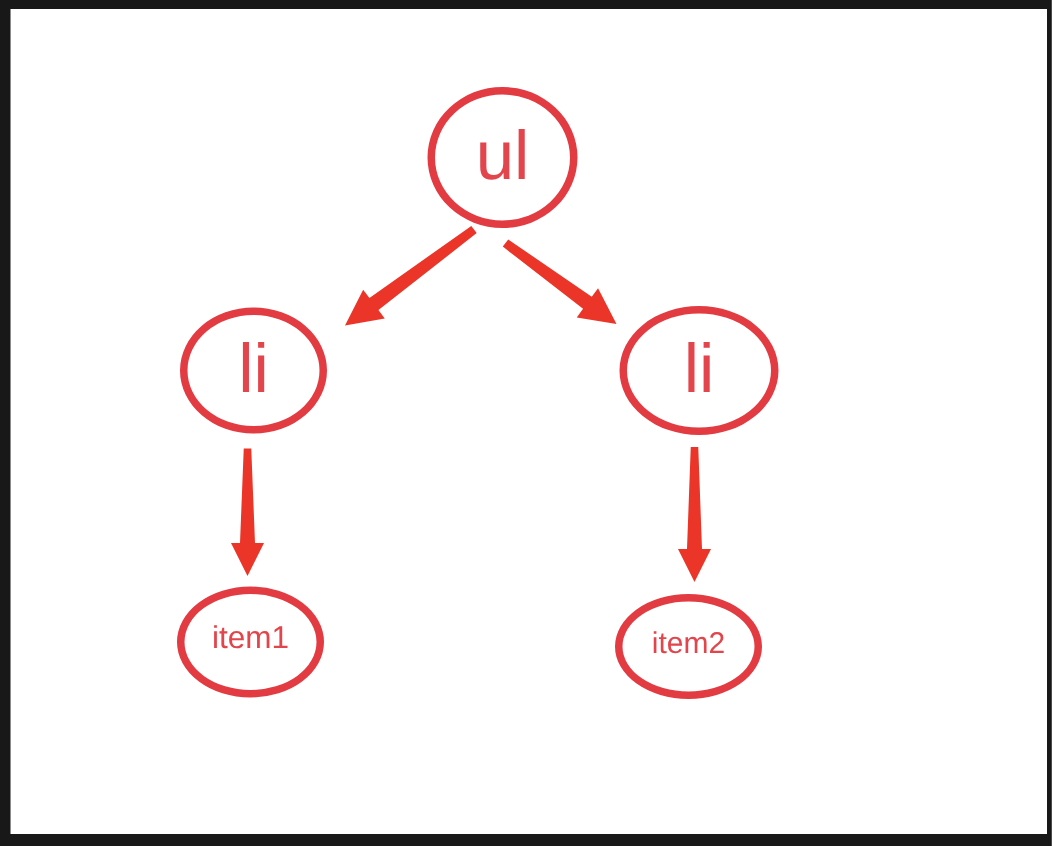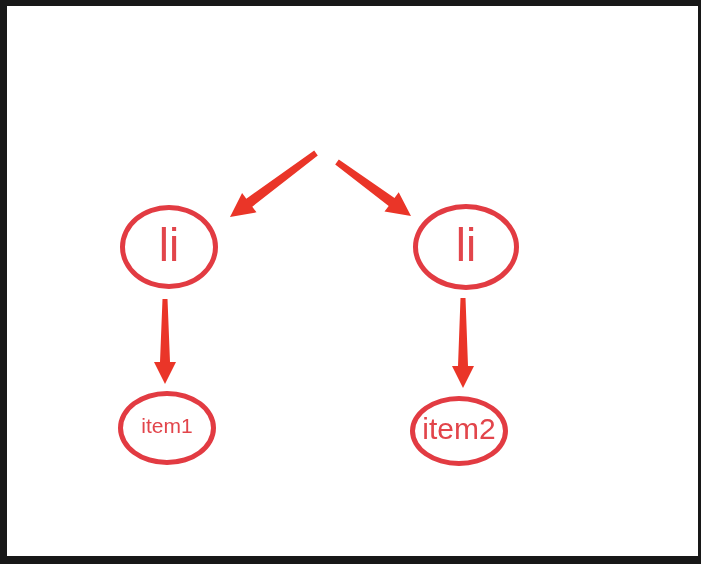--- a/index.html
+++ b/index.html
@@ -41,21 +41,21 @@
     align-items:center;
     justify-content:center;
     color:var(--node-text);
     box-sizing:border-box;
     background:transparent;
   }
   .node-ul   {left:285px; top:58px;  width:100px; height:94px; font-size:46px;}
   .node-li-l {left:120px; top:205px; width:98px;  height:84px; font-size:46px;}
   .node-li-r {left:413px; top:204px; width:106px; height:86px; font-size:46px;}
   .node-item1{left:118px; top:391px; width:98px;  height:74px; font-size:21px;}
-  .node-item2{left:410px; top:396px; width:98px;  height:70px; font-size:30px;}
+  .node-item2{left:410px; top:396px; width:98px;  height:70px; font-size:20px;}
   .node span{
     display:block;
     transform:translateY(-2px);
   }
 </style>
 </head>
 <body>
 
 <div class="stage">
   <div class="canvas"></div>
@@ -64,20 +64,23 @@
 
     <polygon fill="#ea3528" points="314.2,150.6 246.3,198.7 242.1,193.1 230,217 256.5,212.3 252.3,206.7 317.8,155.4"></polygon>
 
     <polygon fill="#ea3528" points="335.2,164.4 388.7,205.9 384.5,211.6 411,216 398.7,192.2 394.5,197.9 338.8,159.6"></polygon>
 
     <polygon fill="#ea3528" points="162.5,299 160,362 154,362 165,384 176,362 170,362 167.5,299"></polygon>
 
     <polygon fill="#ea3528" points="460.5,298 458,366 452,366 463,388 474,366 468,366 465.5,298"></polygon>
   </svg>
 
+  <div class="node node-ul">
+    <span>ul</span>
+  </div>
 
   <div class="node node-li-l">
     <span>li</span>
   </div>
 
   <div class="node node-li-r">
     <span>li</span>
   </div>
 
   <div class="node node-item1">

